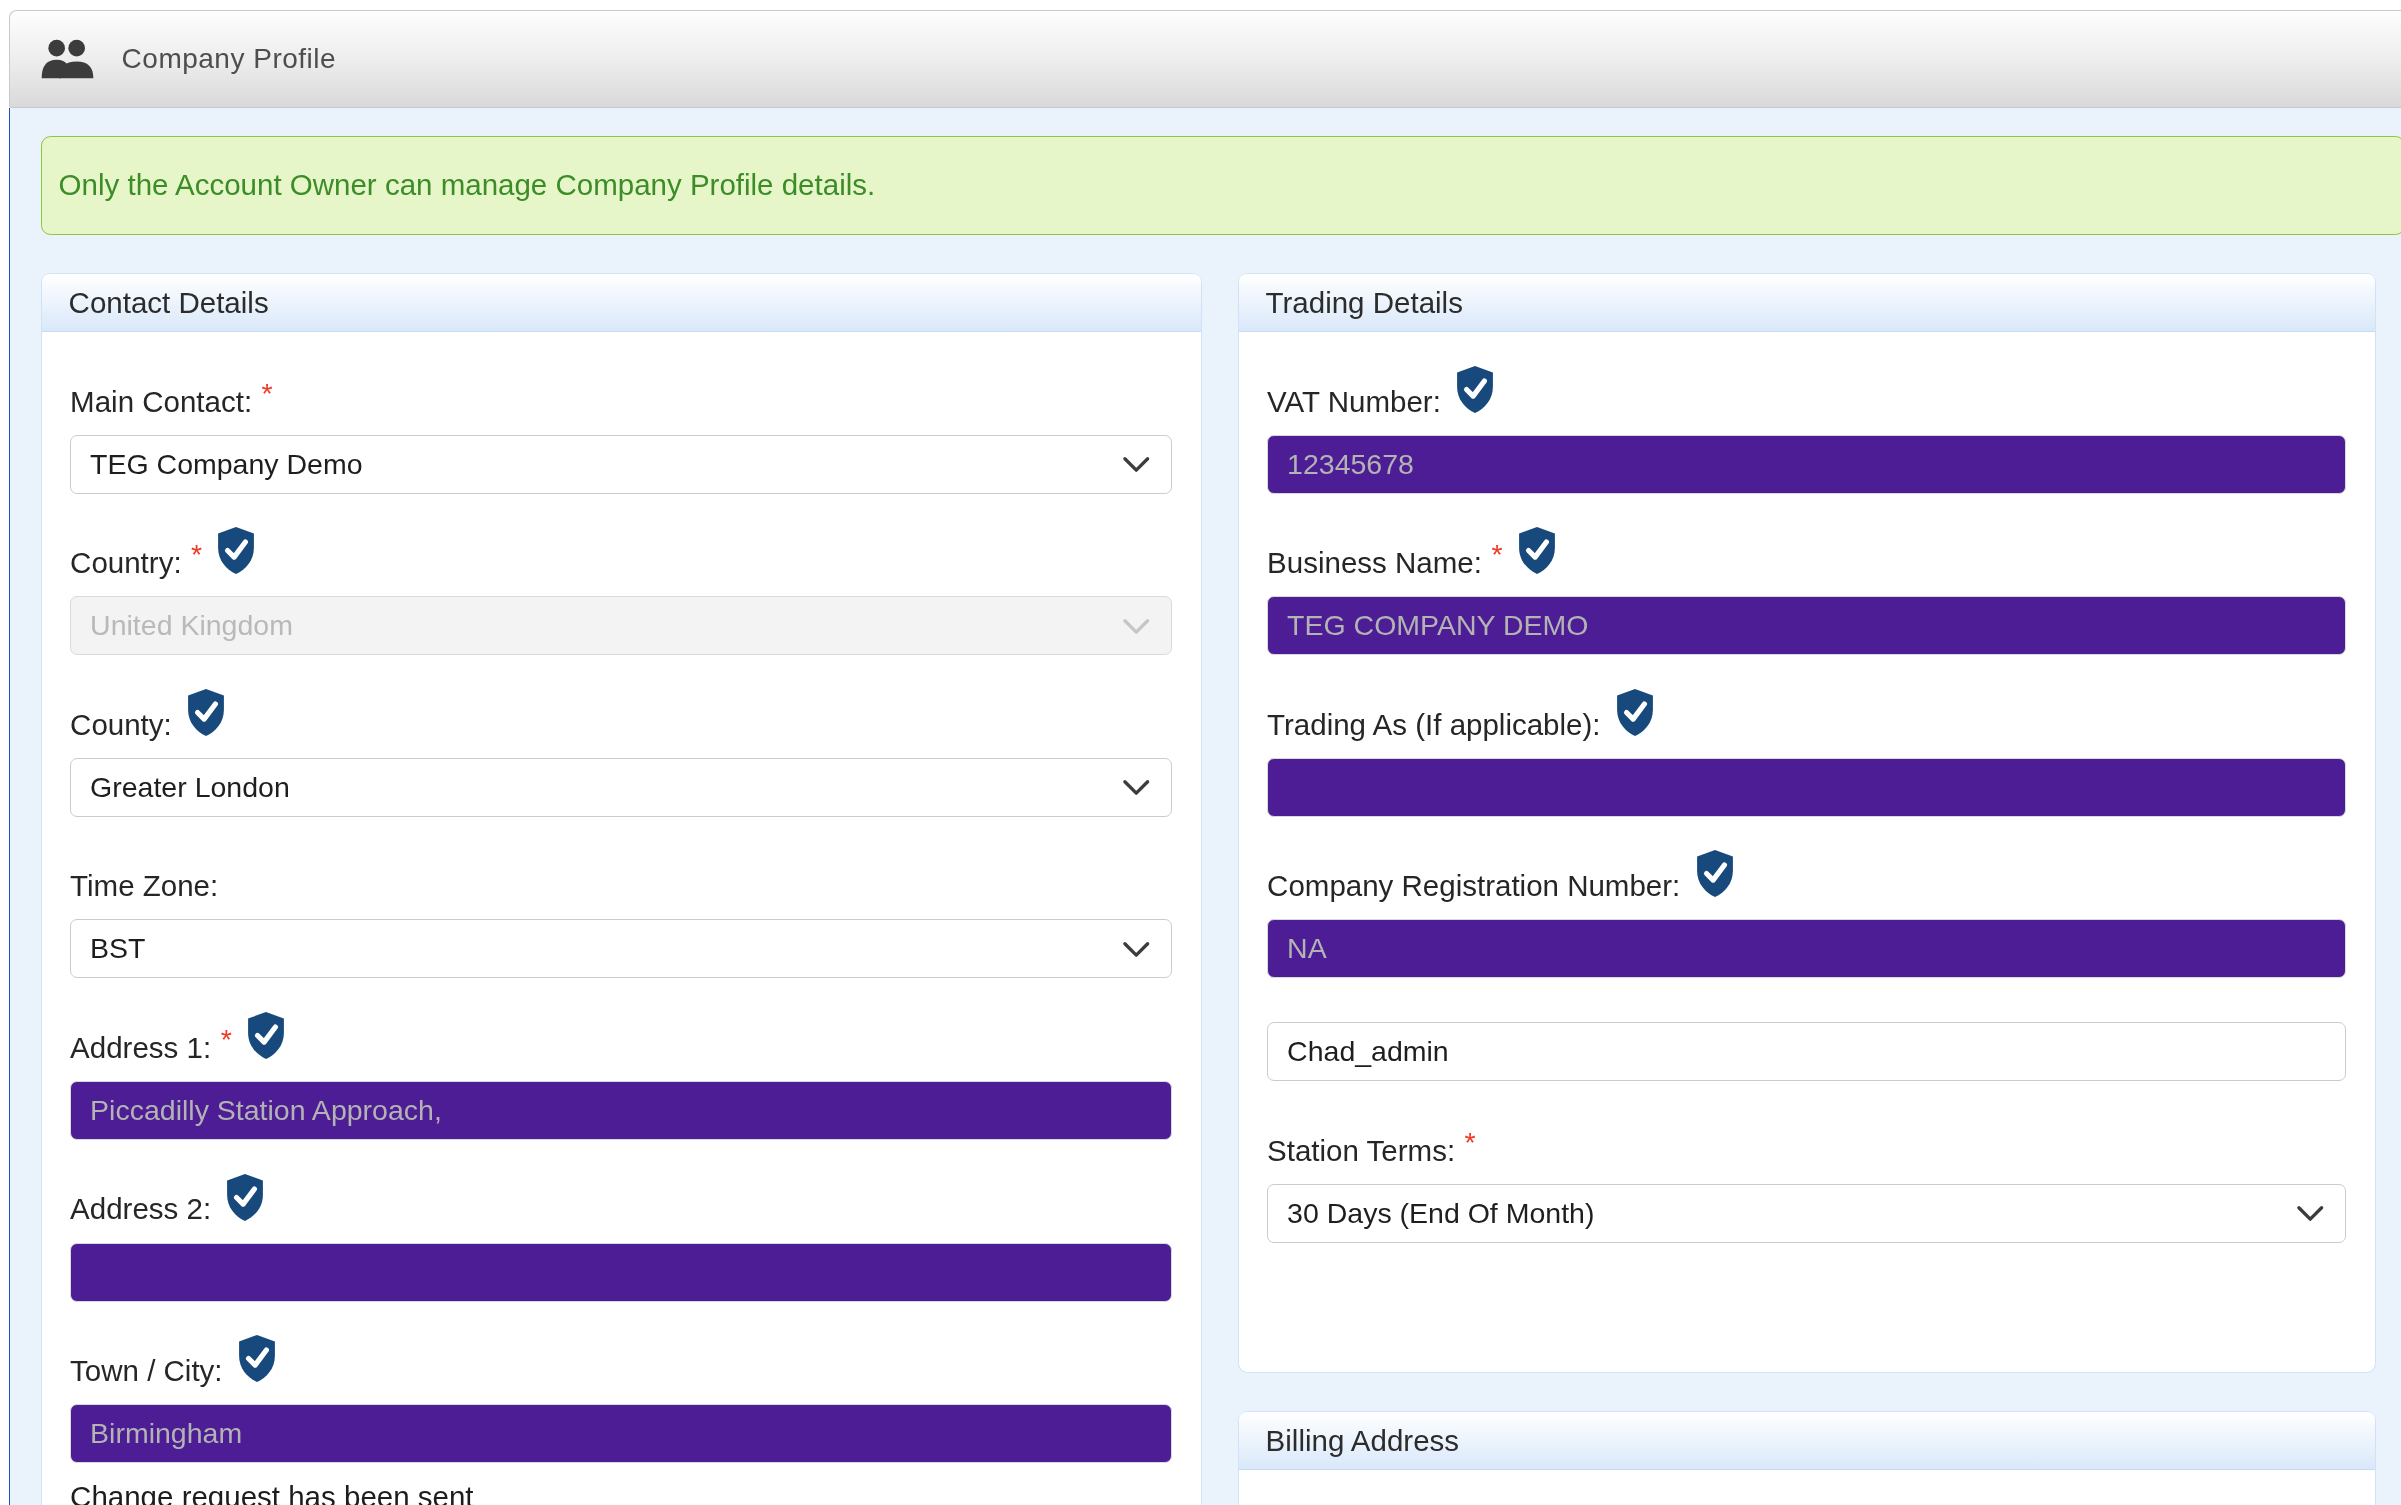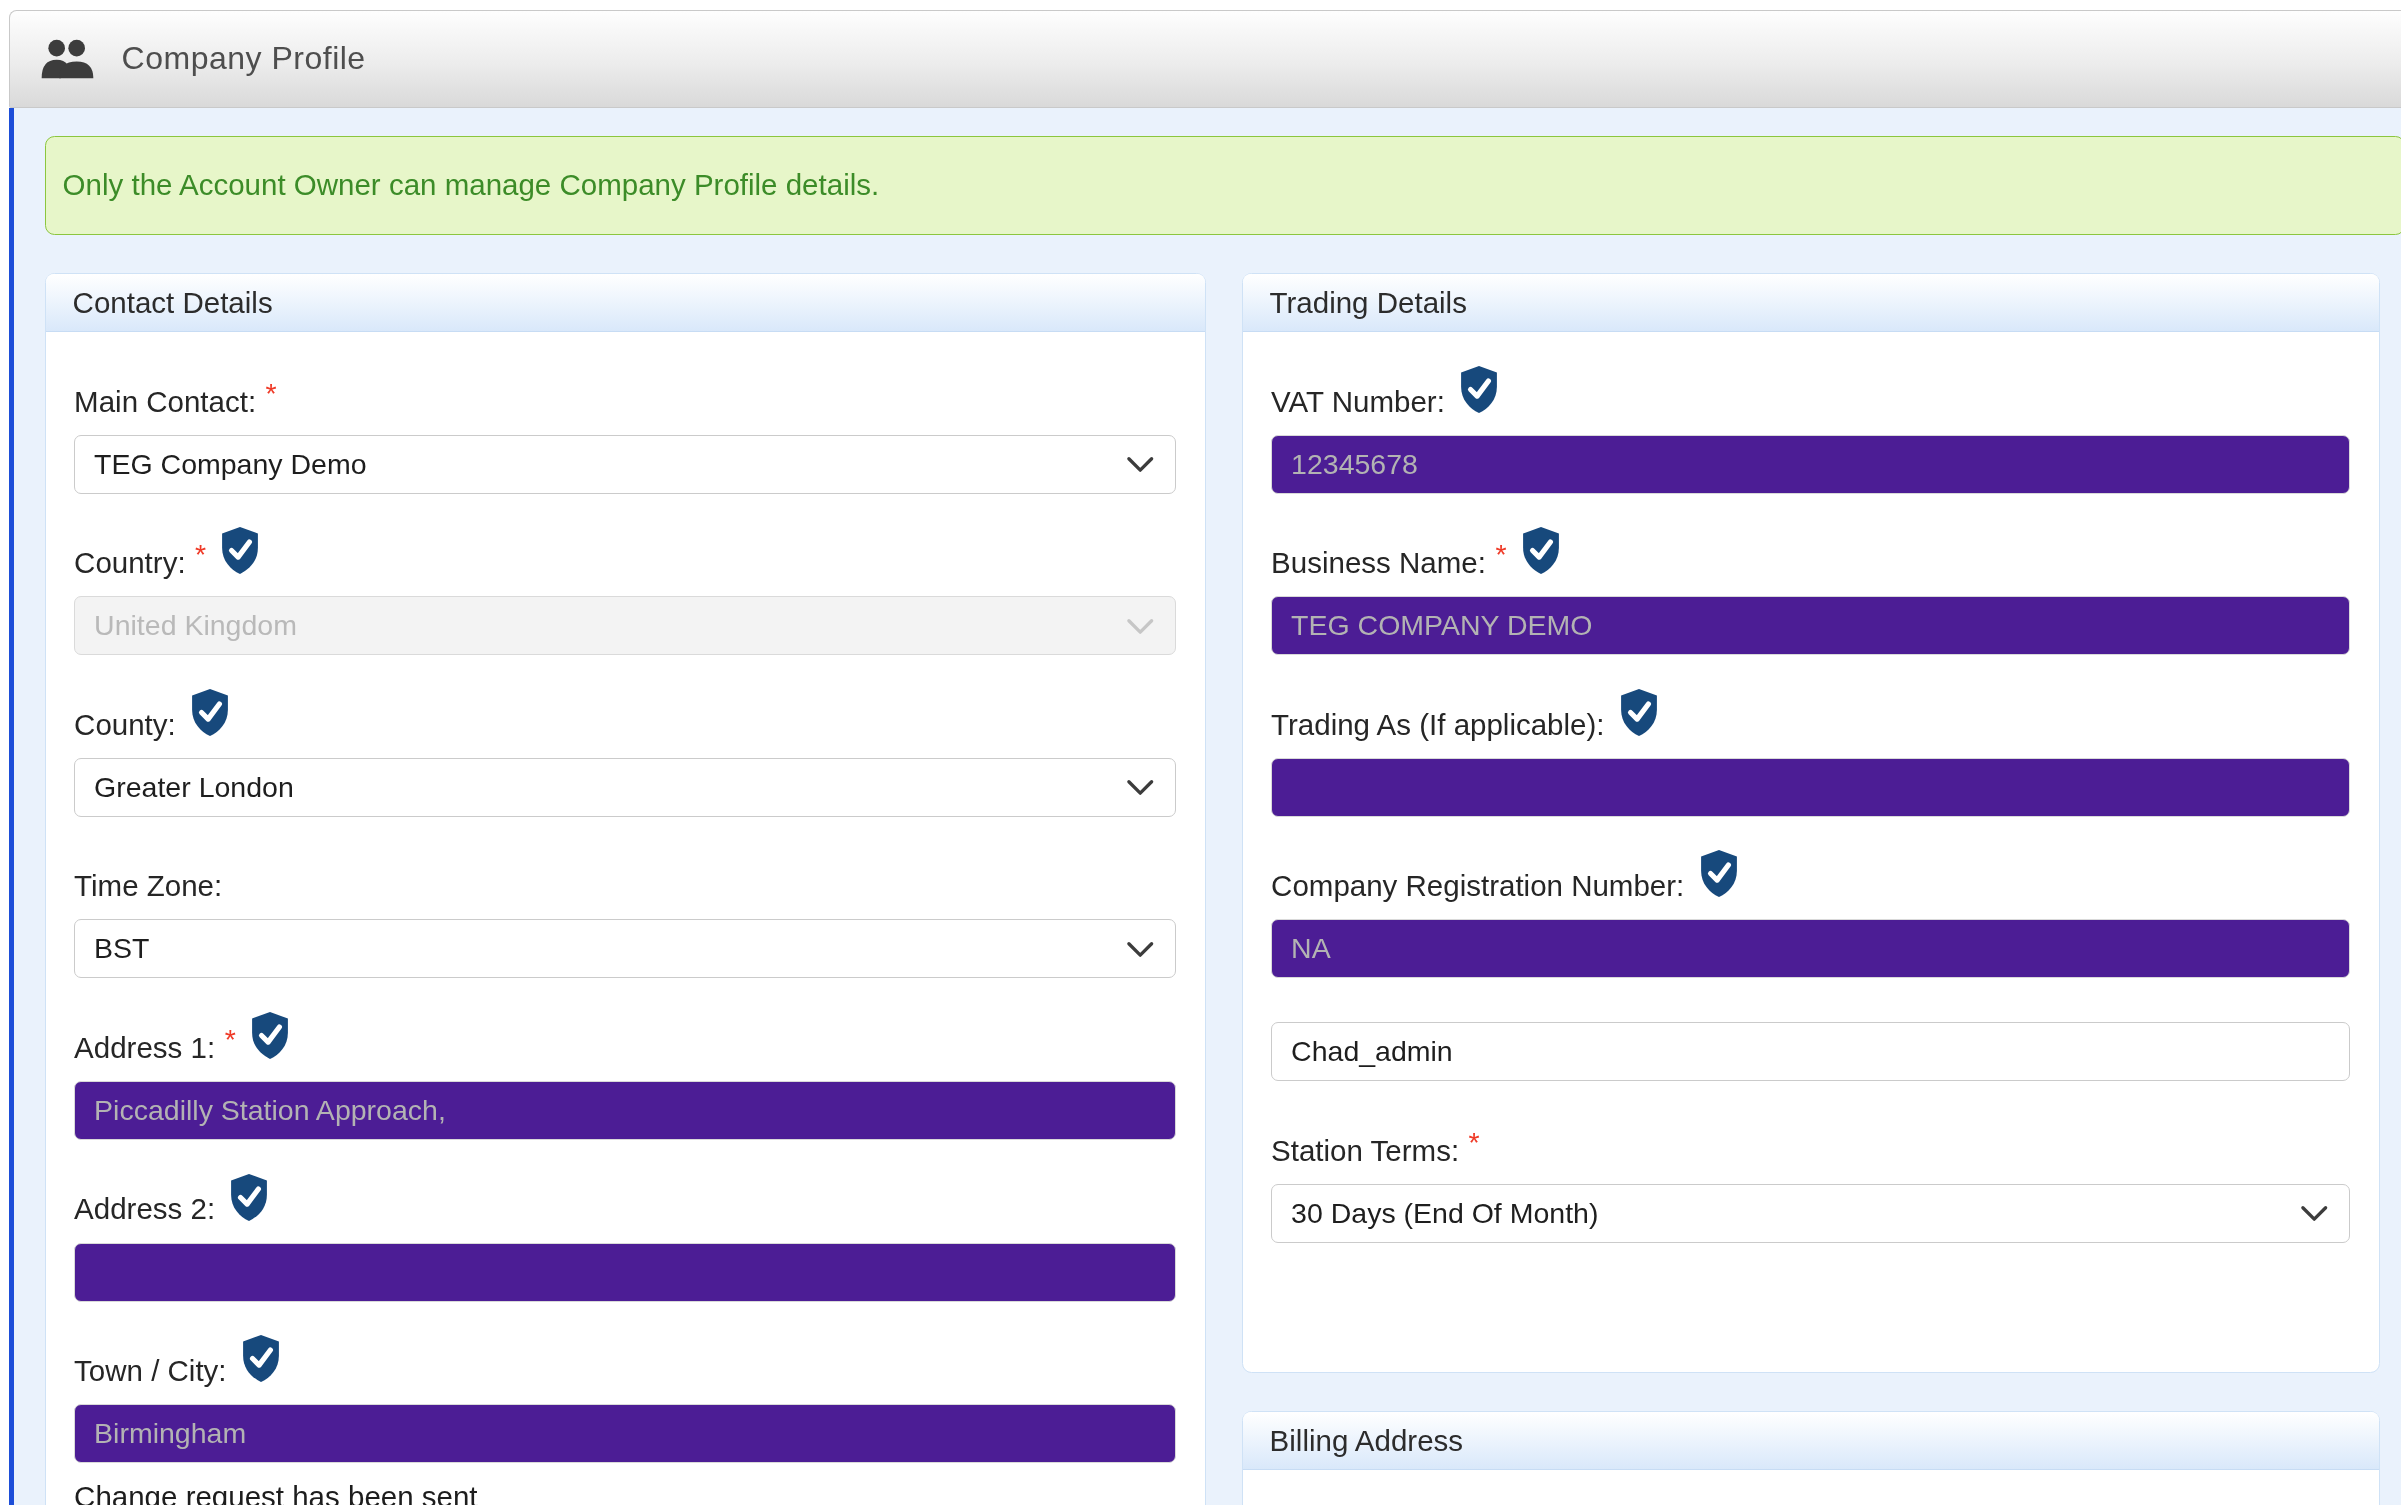--- a/index.html
+++ b/index.html
@@ -8,26 +8,26 @@
     background:#ffffff;font-family:"Liberation Sans",sans-serif;
   }
   
   .app-header{
     position:absolute;left:8.6px;top:9.5px;right:0;height:98px;
     background:linear-gradient(#fefefe,#ececec 55%,#d9d9d9);
     border:1px solid #c9c9c9;border-right:none;
     border-top-left-radius:7.6px;border-bottom-left-radius:1.9px;
     display:flex;align-items:center;padding-left:30px;box-sizing:border-box;
   }
-  .app-header .title{font-size:32px;color:#4e4e4e;margin-left:27px;letter-spacing:0.5px;}
+  .app-header .title{font-size:28px;color:#4e4e4e;margin-left:27px;letter-spacing:0.5px;}
   .users-icon{display:inline-flex;align-items:center;}
   
   .content{
     position:absolute;left:8.6px;top:108px;right:0;bottom:0;
-    background:#eaf2fc;border-left:5px solid #1d4ed8;
+    background:#eaf2fc;border-left:1px solid #1d4ed8;
   }
   
   .banner{
     position:absolute;left:31px;right:-2.9px;top:27.6px;height:99px;
     background:#e7f6c9;border:1.9px solid #8cc63e;border-radius:9.5px;
     box-sizing:border-box;display:flex;align-items:center;padding-left:17px;
     color:#3c8c28;font-size:29.5px;
   }
   
   .panel{

